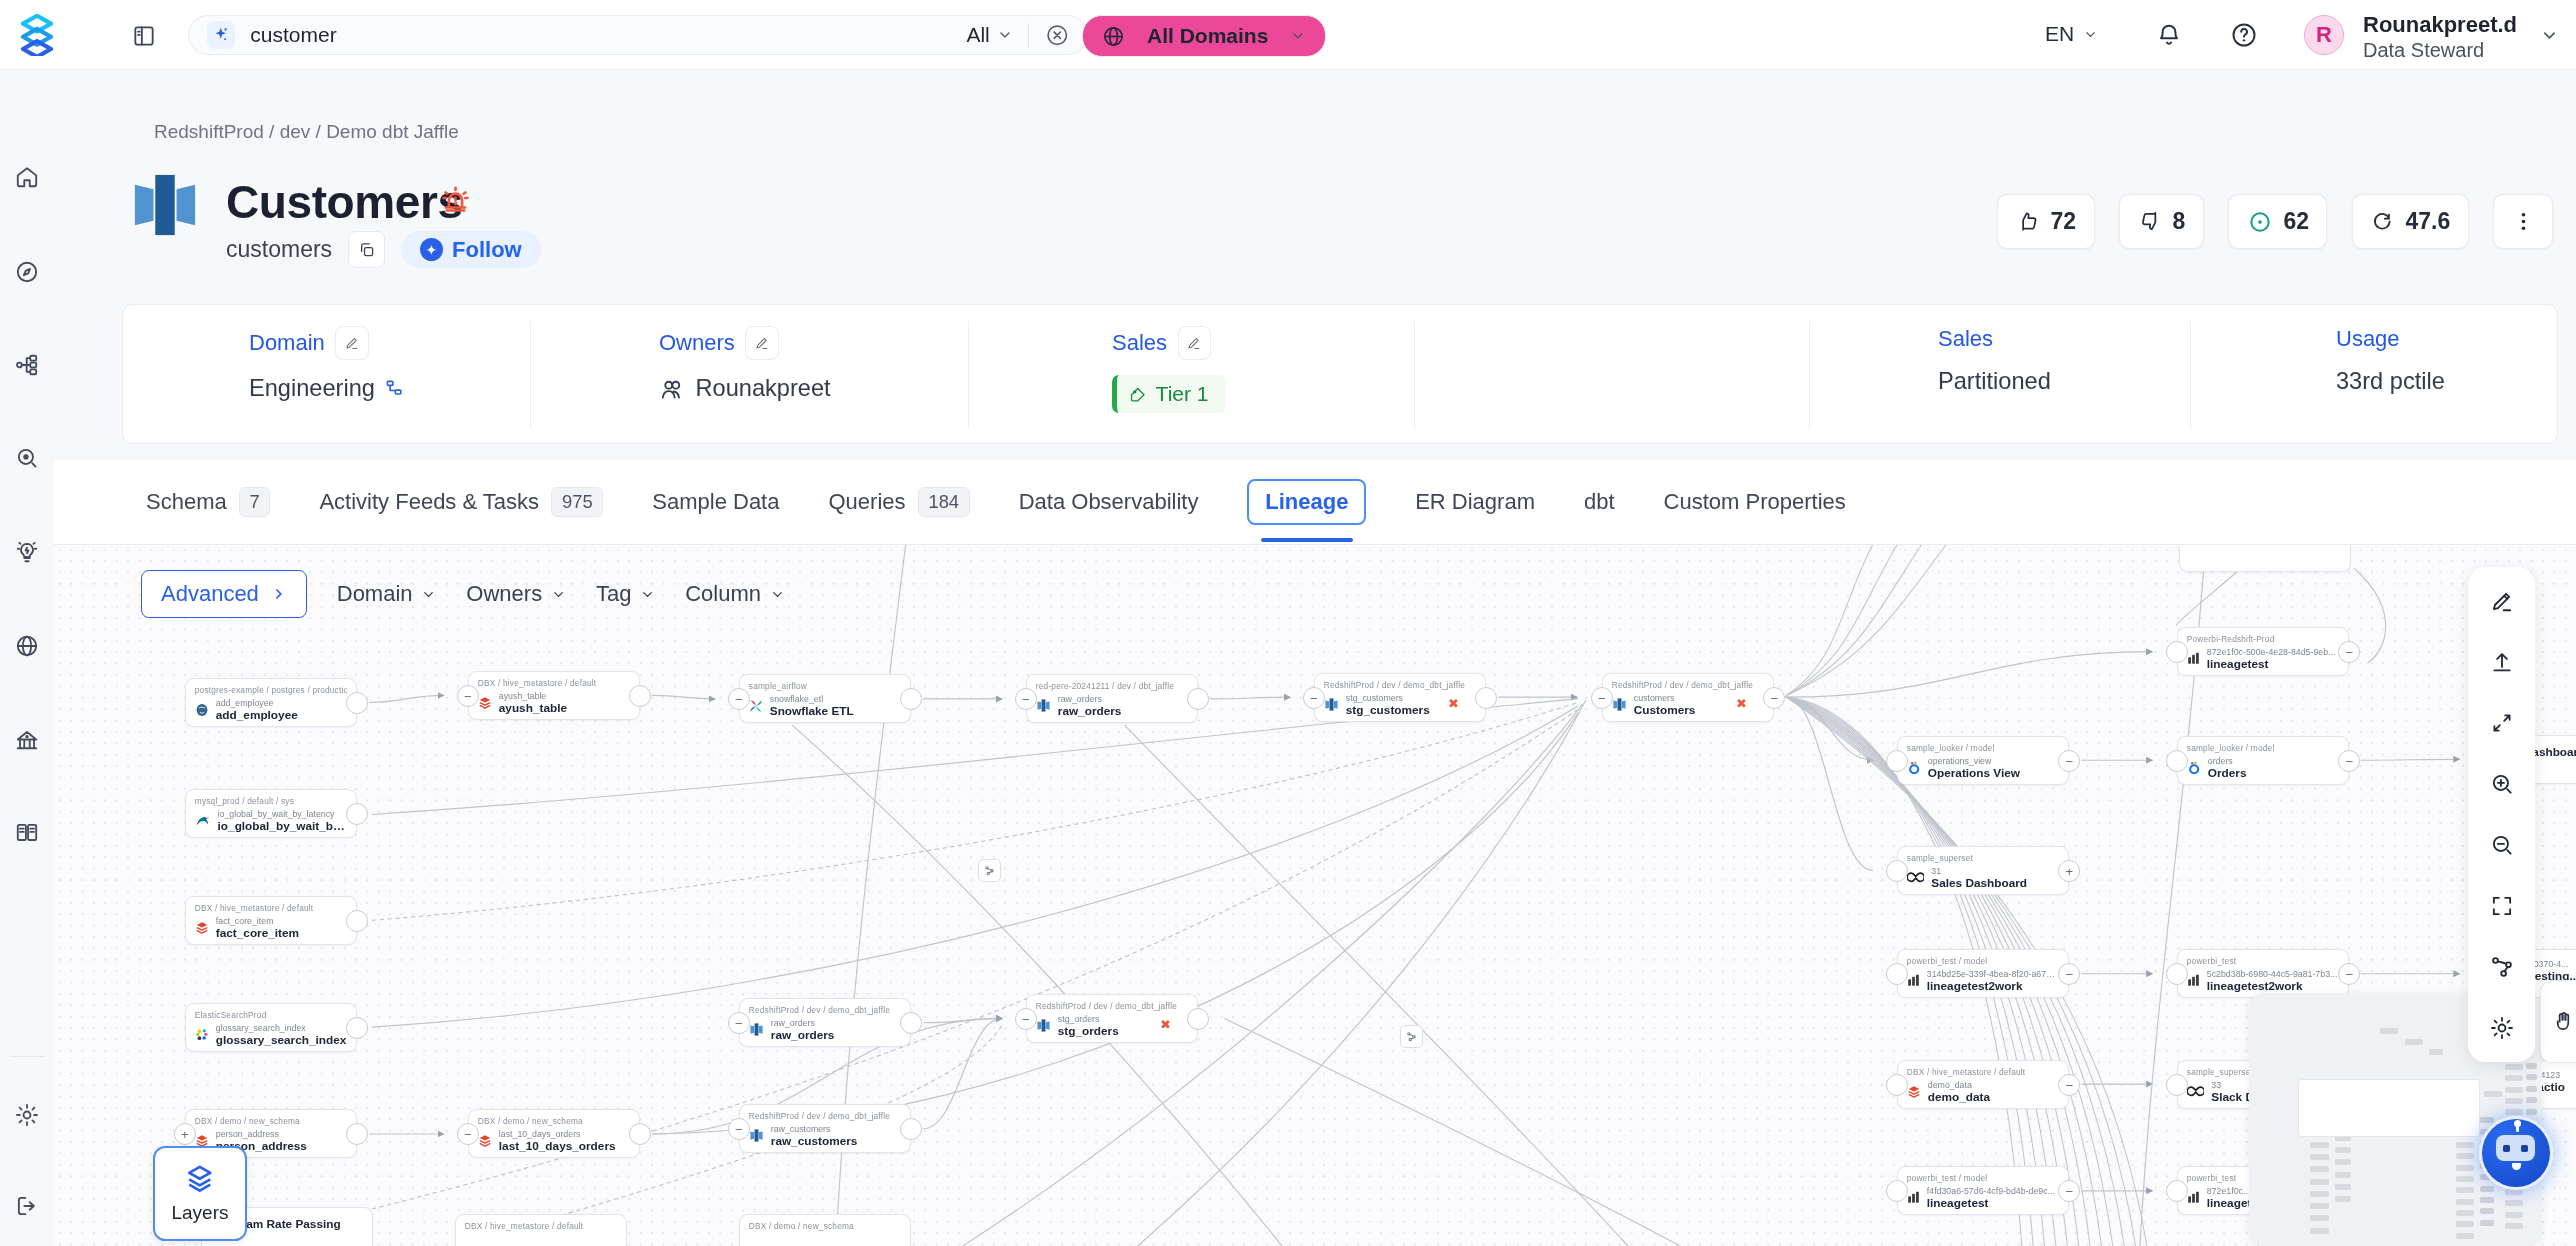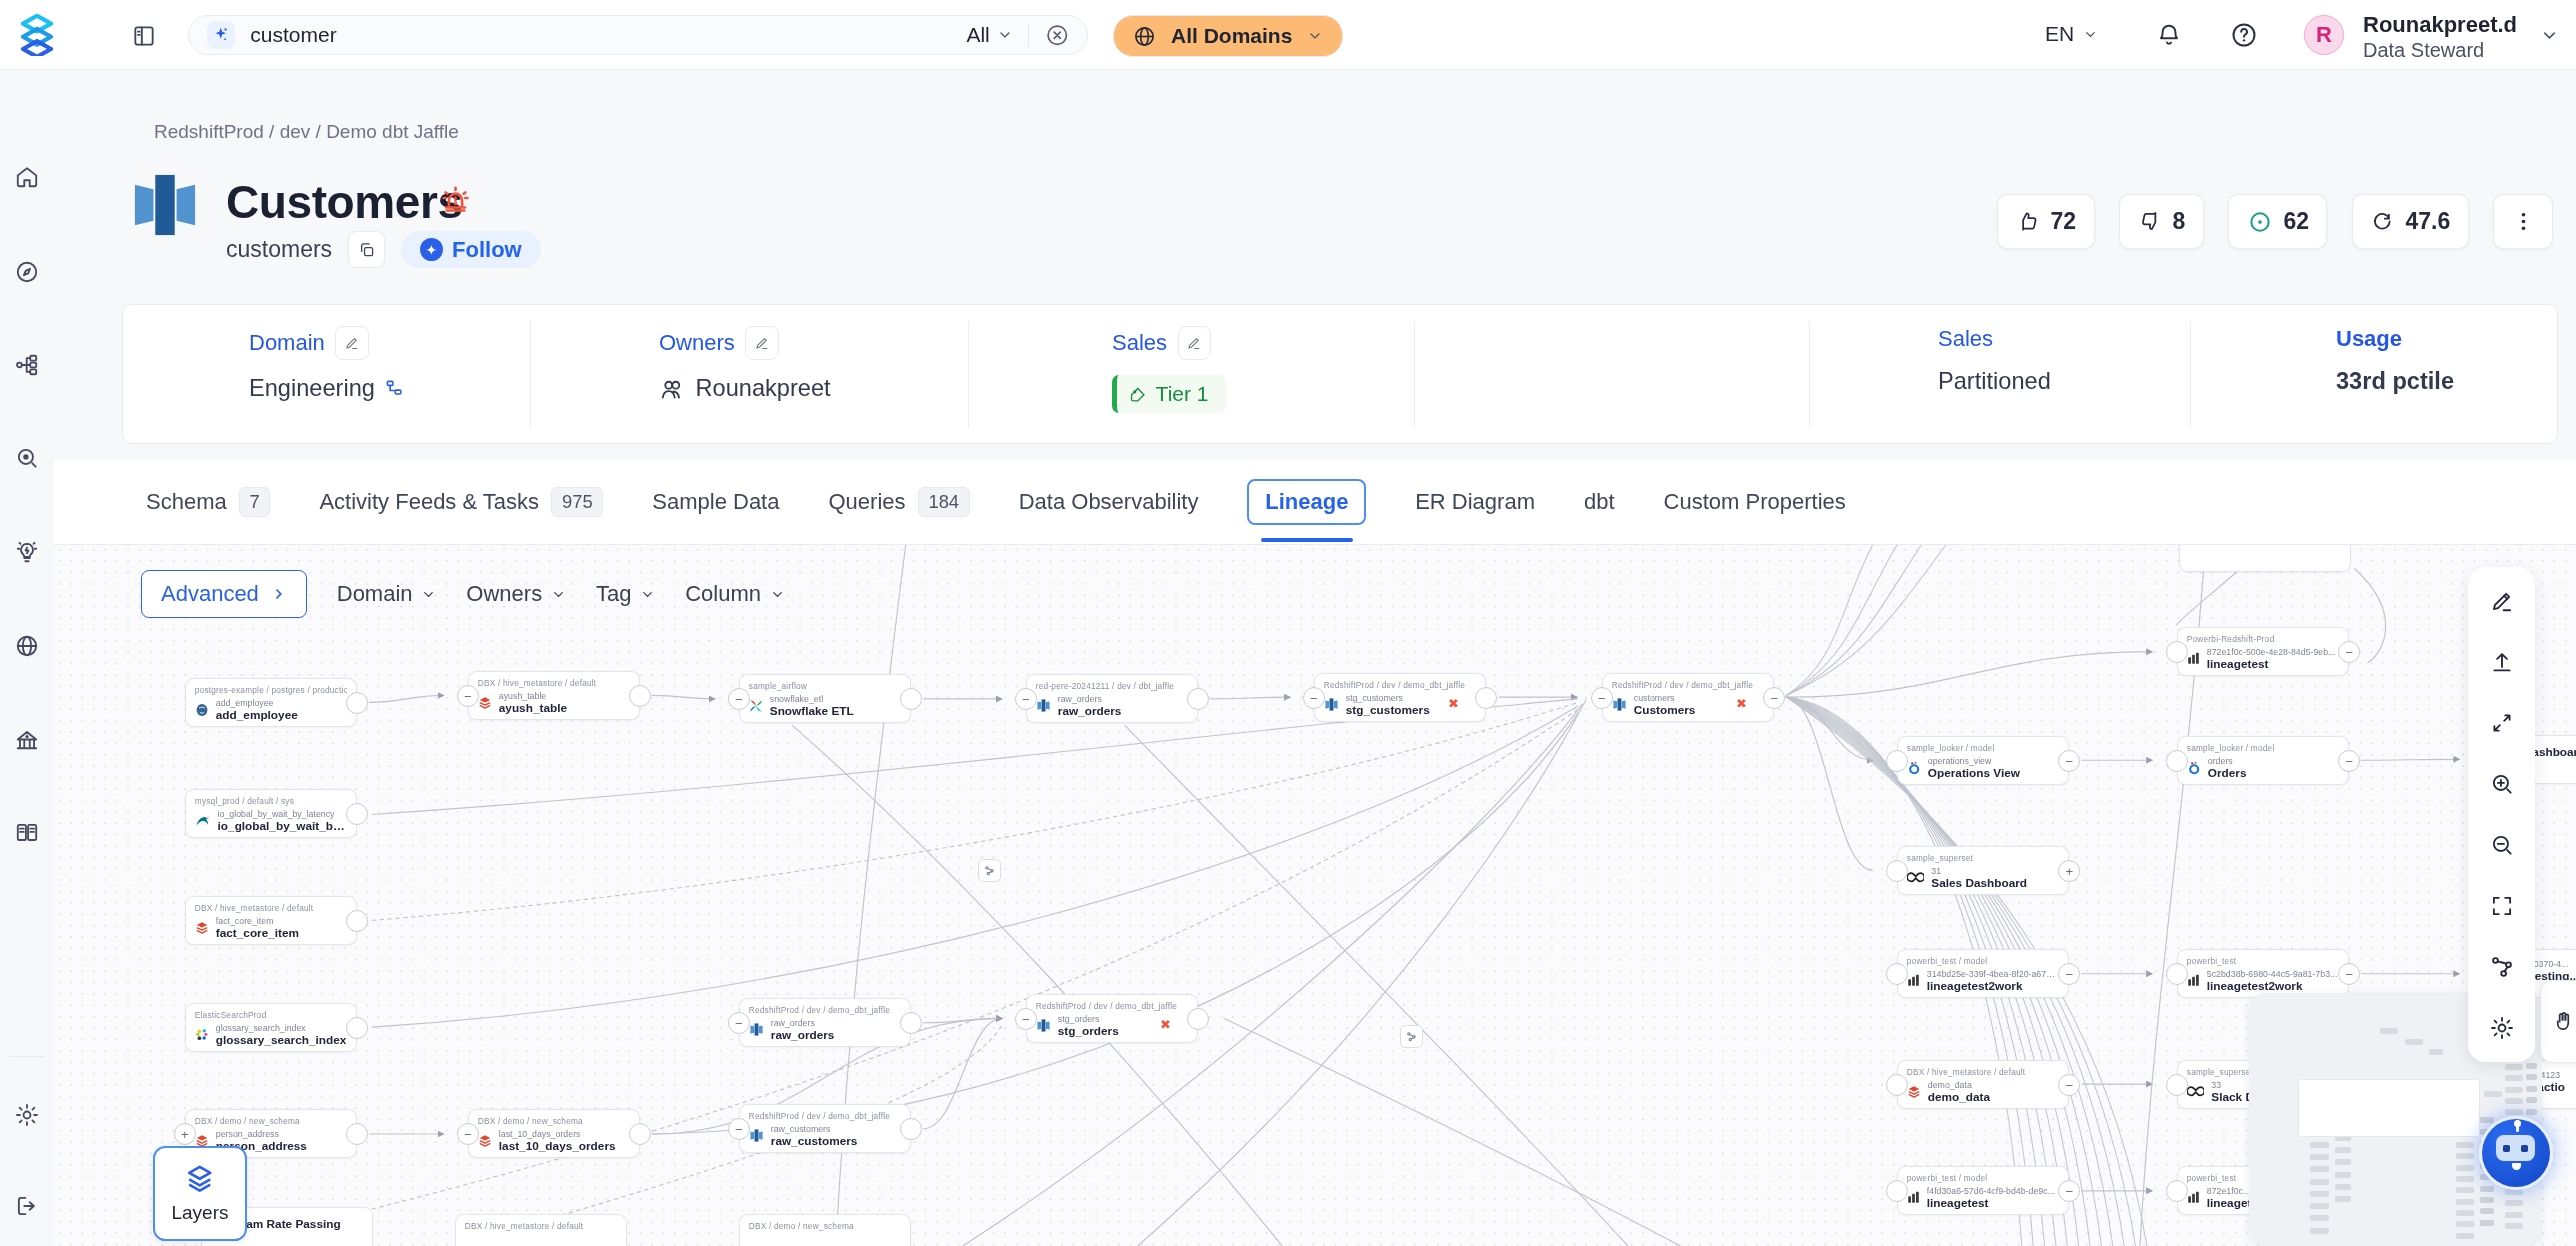--- a/index.html
+++ b/index.html
@@ -9,21 +9,21 @@
   svg{display:block;}
   
   #topbar{left:0;top:0;width:2576px;height:69px;background:#fff;border-bottom:0.9px solid #eceef2;z-index:80;}
   #logo{left:15.8px;top:14px;width:42px;height:42px;}
   #sidebar-toggle{left:131px;top:23px;color:#3f4657;}
   #search-pill{left:188px;top:15px;width:900px;height:40px;background:#fafbfc;border:0.9px solid #e7eaf0;border-radius:20px;display:flex;align-items:center;padding:0 17.5px;box-sizing:border-box;gap:15.8px;}
   #sparkle-chip{width:28px;height:28px;border-radius:7.9px;background:#e9f2fe;display:flex;align-items:center;justify-content:center;}
   #search-text{font-size:21px;color:#1f2430;flex:1;}
   .scope{display:flex;align-items:center;gap:7px;font-size:21px;color:#1f2430;}
   .vdiv{width:0.9px;height:24.5px;background:#e3e6ec;}
-  #domains-pill{left:1113px;top:15px;height:40px;background:#fdba74;border:0.9px solid #e7eaf0;border-radius:20px;display:flex;align-items:center;gap:15px;padding:0 19px;font-size:21px;color:#1f2430;}
+  #domains-pill{left:1082px;top:15px;height:40px;background:#ec4899;border:0.9px solid #e7eaf0;border-radius:20px;display:flex;align-items:center;gap:22px;padding:0 19px;font-size:21px;color:#1f2430;}
   #lang{left:2045px;top:22px;display:flex;gap:8.8px;align-items:center;font-size:21px;color:#262c3d;}
   #bell{left:2155px;top:21px;color:#2b3140;}
   #help{left:2230px;top:21px;color:#2b3140;}
   #avatar{left:2304px;top:15px;width:40px;height:40px;border-radius:50%;background:#fbd9ec;border:1.8px solid #f3a8cd;color:#d6247a;font-size:22px;font-weight:700;display:flex;align-items:center;justify-content:center;box-sizing:border-box;}
   #user-name{left:2363px;top:12.3px;font-size:22px;font-weight:700;color:#1f2430;}
   #user-role{left:2363px;top:39px;font-size:20px;color:#4a5160;}
   #user-caret{left:2540px;top:26px;color:#4a5160;}
   
   #breadcrumb{left:154px;top:121px;font-size:19px;color:#6e7487;}
   #hero-icon{left:128px;top:168px;}
@@ -387,21 +387,21 @@
     <div class="meta-div" style="left: 1686px;"></div>
     <div class="meta-col" style="left: 1815px;">
       <div class="meta-label-row">
         <span class="meta-label">Sales</span>
       </div>
       <div class="meta-value">
         <span>Partitioned</span>
       </div>
     </div>
     <div class="meta-div" style="left: 2067px;"></div>
-    <div class="meta-col" style="left: 2213px; font-weight: bold;">
+    <div class="meta-col" style="left: 2213px;">
       <div class="meta-label-row">
         <span class="meta-label">Usage</span>
       </div>
       <div class="meta-value">
         <span>33rd pctile</span>
       </div>
     </div>
   </div>
 
 <div id="tabsbar" class="abs">

